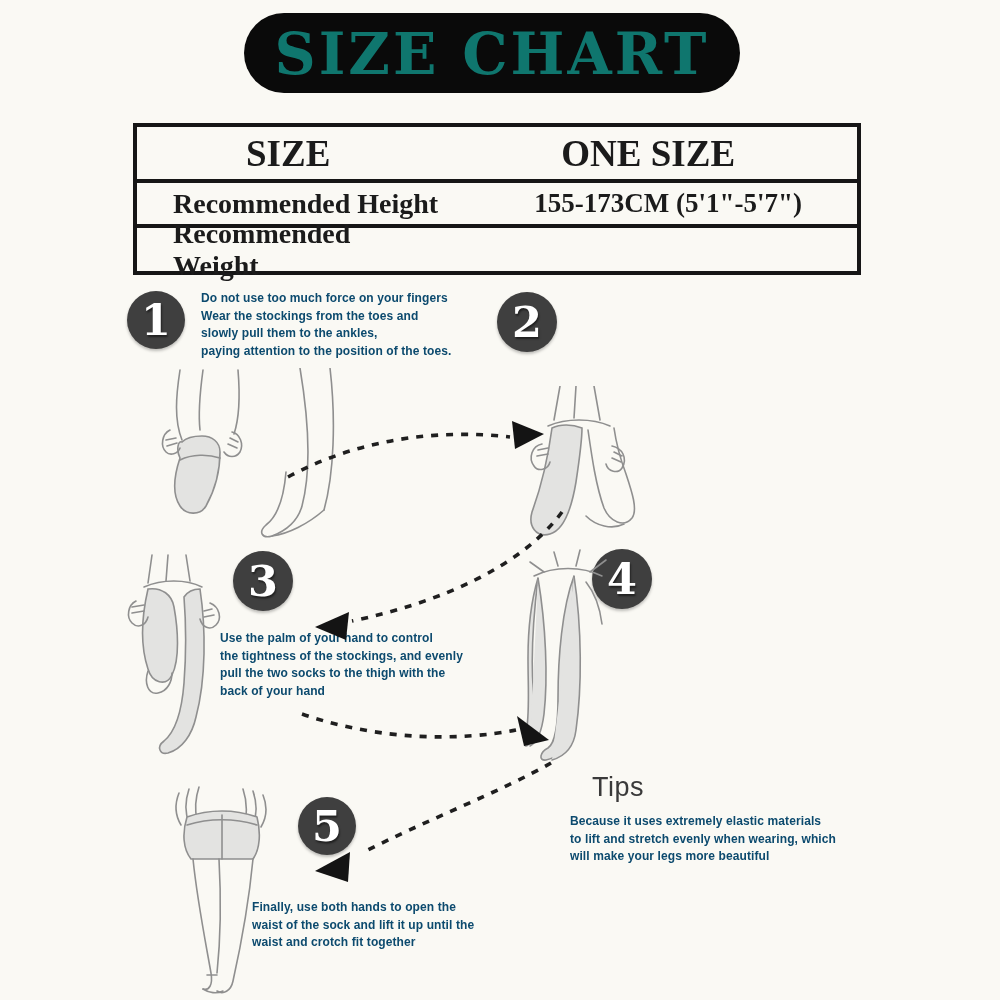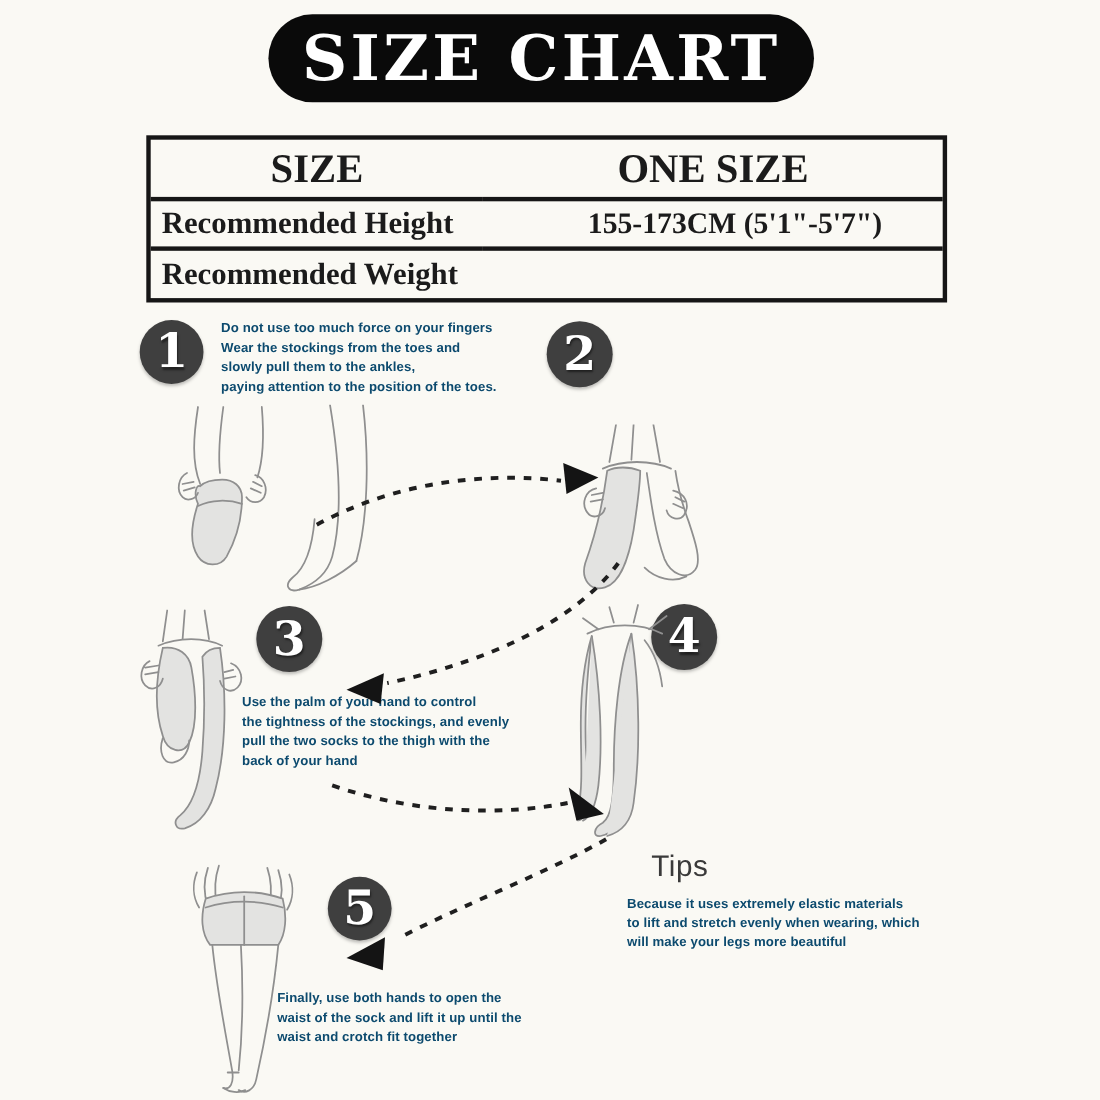--- a/index.html
+++ b/index.html
@@ -9,32 +9,32 @@
     font-family:"Liberation Sans",sans-serif;color:#1b1b1b;
   }
   
   .title-pill{
     position:absolute;left:244px;top:13px;width:496px;height:80px;
     background:#0a0a0a;border-radius:42px;
     display:flex;align-items:center;justify-content:center;
   }
   .title-pill span{
     font-family:"DejaVu Serif","Liberation Serif",serif;
-    font-weight:bold;font-size:57px;color:#ffffff;letter-spacing:3px;
+    font-weight:bold;font-size:57px;color:#0f766e;letter-spacing:3px;
   }
   
   .size-table{
     position:absolute;left:133px;top:123px;width:728px;height:152px;
     border:4px solid #161616;box-sizing:border-box;
     display:grid;grid-template-columns:42% 58%;grid-template-rows:56px 45px 43px;
     font-family:"Liberation Serif","DejaVu Serif",serif;font-weight:bold;
   }
   .size-table .cell{display:flex;align-items:center;box-sizing:border-box;}
   .size-table .hdr{justify-content:center;font-size:37px;border-bottom:4px solid #161616;}
-  .size-table .lbl{padding-left:10px;font-size:28px;}
+  .size-table .lbl{padding-left:36px;font-size:28px;}
   .size-table .val{justify-content:center;font-size:27px;padding-left:40px;}
   .size-table .sep{border-bottom:4px solid #161616;}
   
   .badge{
     position:absolute;border-radius:50%;background:#3f3f3f;
     display:flex;align-items:center;justify-content:center;
     box-shadow:0 2px 3px rgba(0,0,0,.25);
   }
   .badge span{
     font-family:"DejaVu Serif","Liberation Serif",serif;font-weight:bold;

